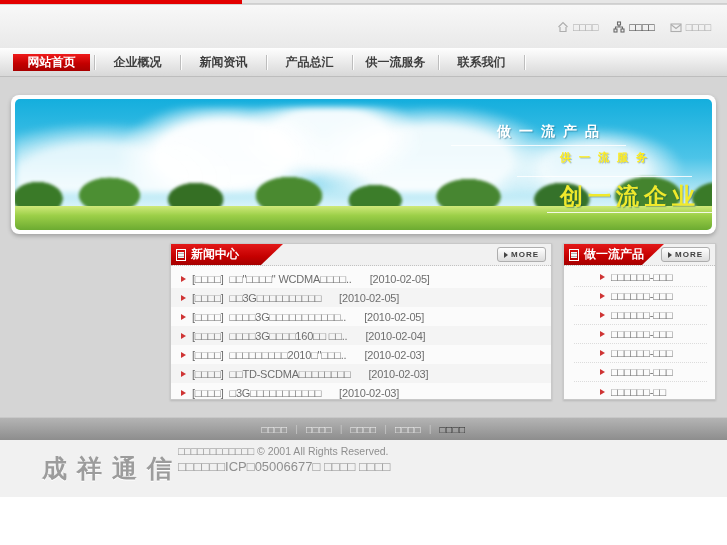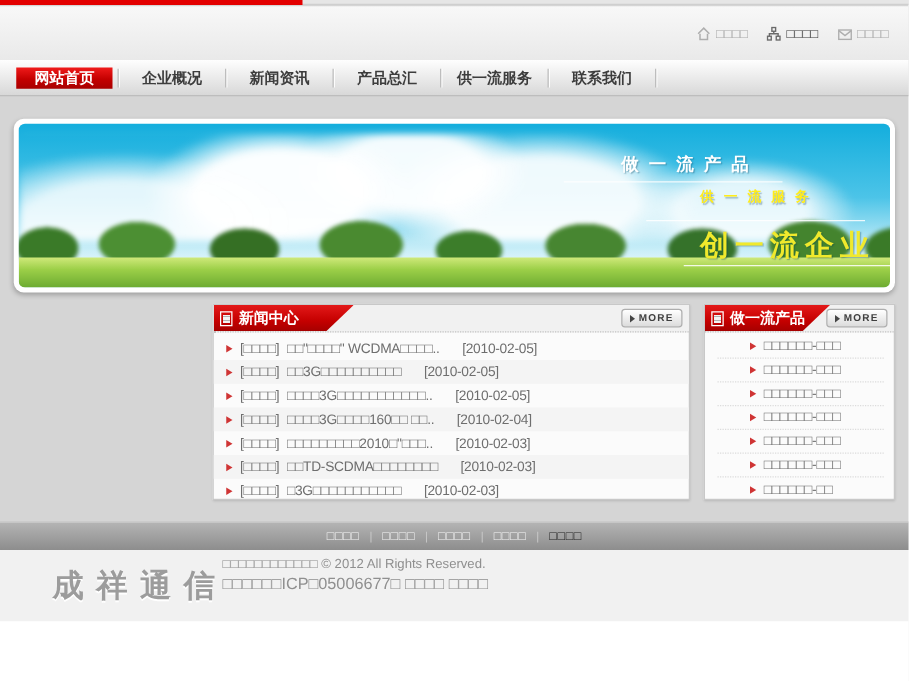--- a/index.html
+++ b/index.html
@@ -291,17 +291,17 @@
     <span class="fl">□□□□</span>
     <span class="fl-sep">|</span>
     <span class="fl">□□□□</span>
     <span class="fl-sep">|</span>
     <span class="fl">□□□□</span>
   </div>
 
   <div class="footer-info">
     <div class="footer-logo">成祥通信</div>
     <div class="footer-lines">
-      <div class="f-line1">□□□□□□□□□□□□ © 2012 All Rights Reserved.</div>
+      <div class="f-line1">□□□□□□□□□□□□ © 2001 All Rights Reserved.</div>
       <div class="f-line3">□□□□□□ICP□05006677□ □□□□ □□□□</div>
     </div>
   </div>
 </div>
 
 </body></html>

